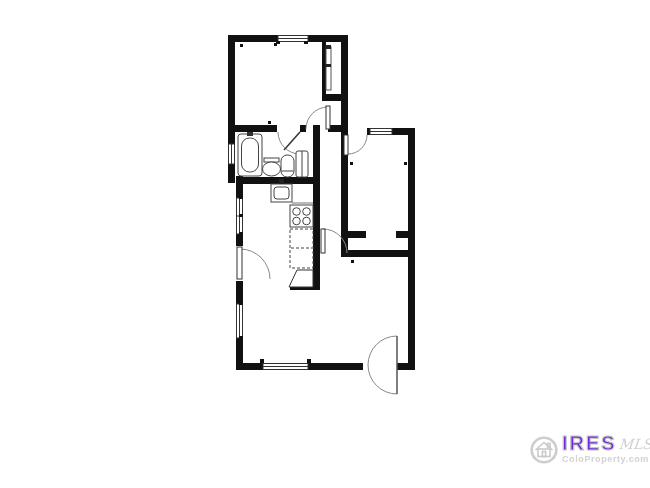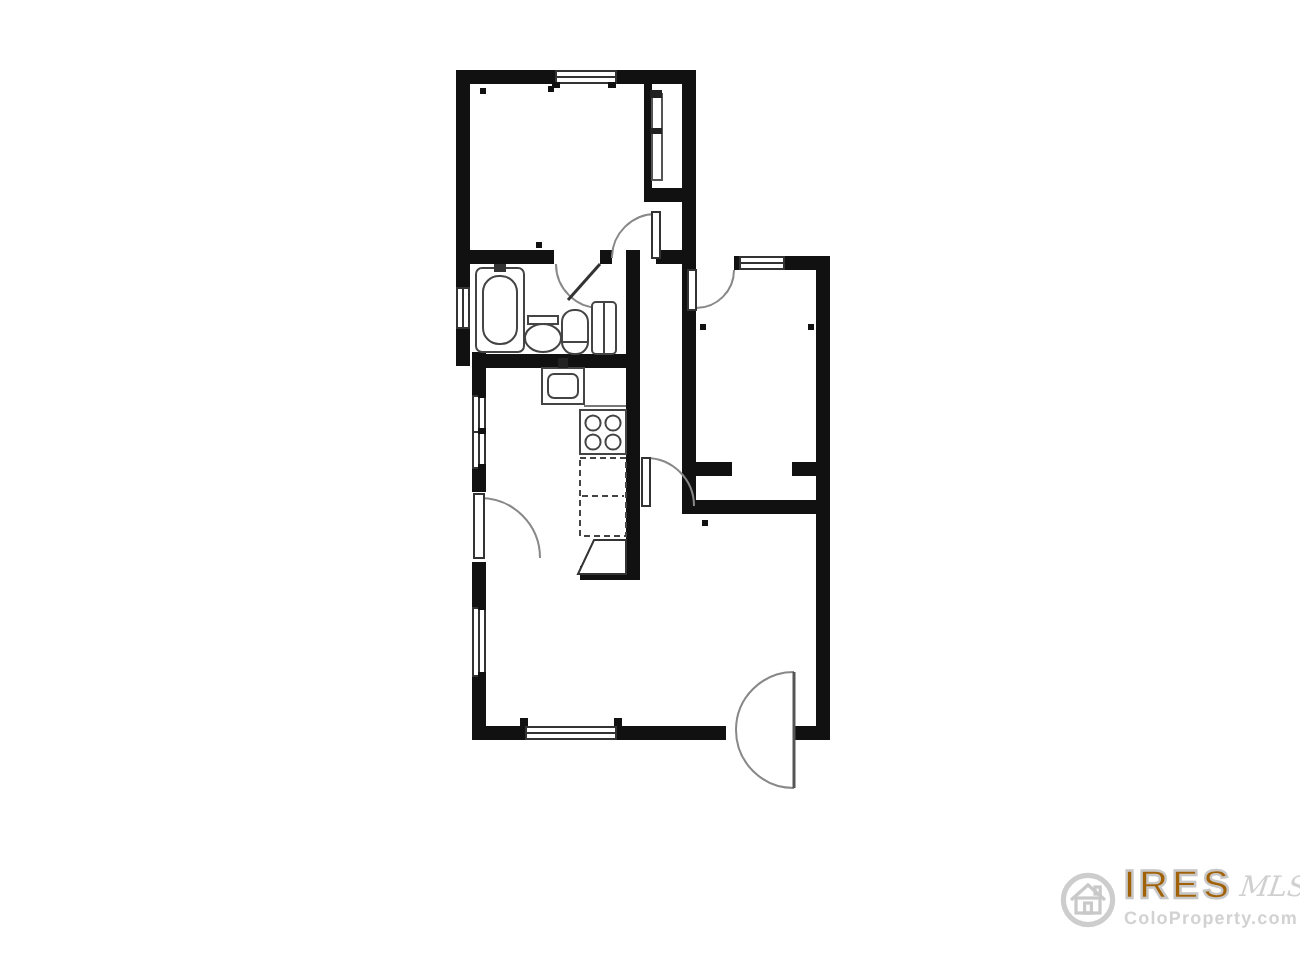--- a/index.html
+++ b/index.html
@@ -10,21 +10,21 @@
   .plan-svg{position:absolute;left:0;top:0;}
   
   .watermark{
     position:absolute;left:529px;top:433px;display:flex;align-items:flex-start;
     user-select:none;
   }
   .wm-icon{width:30px;height:30px;flex:0 0 auto;margin-top:2px;}
   .wm-text{margin-left:3px;line-height:1;}
   .wm-row{display:flex;align-items:flex-end;}
   .wm-brand{
-    font-size:20px;font-weight:bold;letter-spacing:2px;color:#a16207;
+    font-size:20px;font-weight:bold;letter-spacing:2px;color:#6d28d9;
     -webkit-text-stroke:1.2px #c7c7c7;text-shadow:0 0 1px #cccccc;
   }
   .wm-mls{
     font-family:"DejaVu Serif", serif;font-style:italic;font-size:14px;
     color:#d0d0d0;margin-left:3px;margin-bottom:2px;transform:skewX(-8deg);
   }
   .wm-site{
     font-size:9px;font-weight:bold;letter-spacing:0.6px;color:#d2d2d2;margin-top:2px;
   }
 </style>

